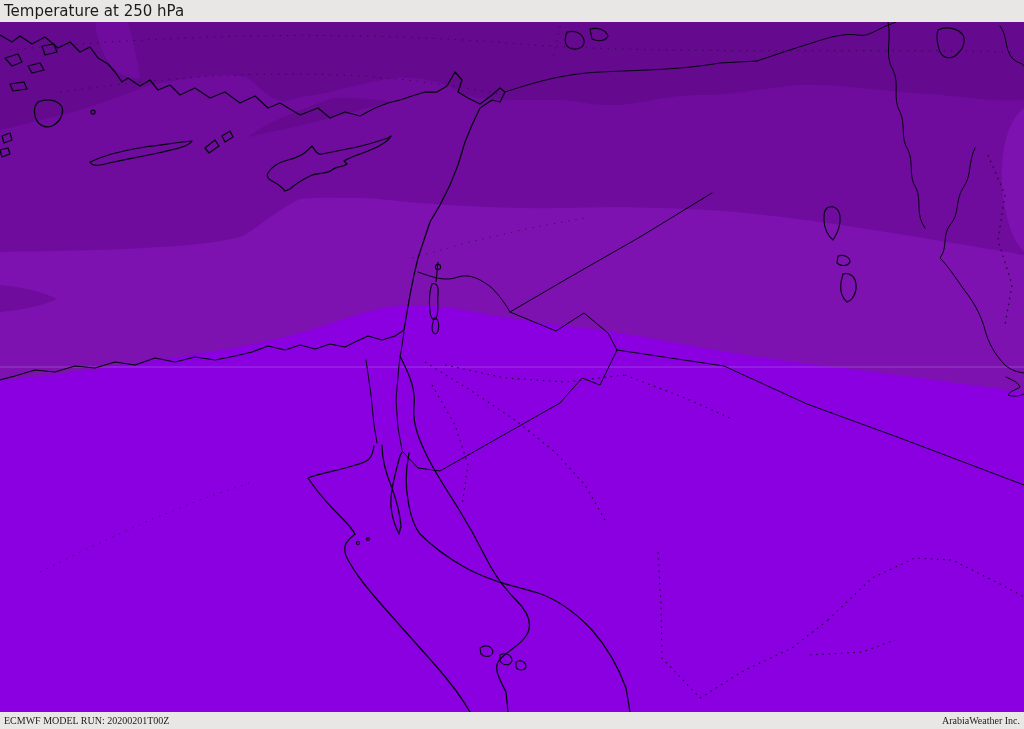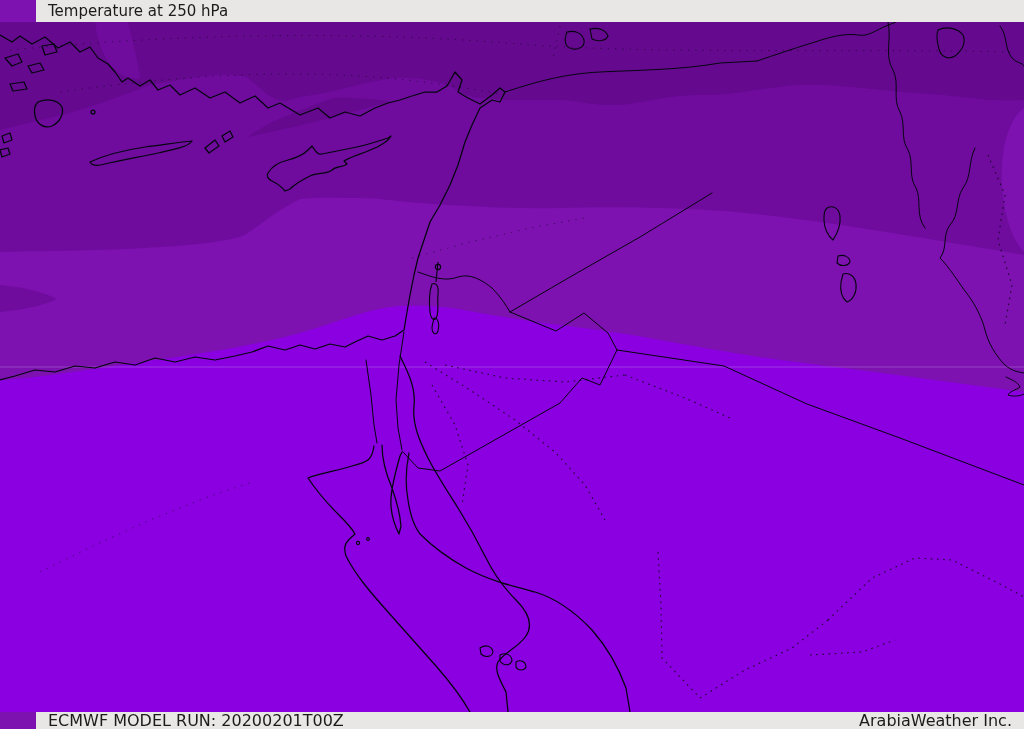--- a/index.html
+++ b/index.html
@@ -4,24 +4,24 @@
 <style>
   html,body{margin:0;padding:0;background:#777;}
   #stage{
     position:relative;width:1024px;height:729px;overflow:hidden;
     font-family:"DejaVu Sans","Liberation Sans",sans-serif;
     background:var(--shade-mild,#7D12B0);
   }
   .bar{
     position:absolute;left:0;right:0;background:var(--bar-bg,#E9E7E6);
     color:var(--bar-text,#1B1B1B);display:flex;justify-content:space-between;
-    align-items:center;padding:0 12px;box-sizing:border-box;z-index:5;margin-left:36px;
+    align-items:center;padding:0 4px;box-sizing:border-box;z-index:5;
   }
   #topbar{top:0;height:22px;font-size:15px;}
-  #botbar{bottom:0;height:17px;font-size:16px;}
+  #botbar{bottom:0;height:17px;font-size:10px;font-family:Liberation Serif, serif;}
   #map{position:absolute;left:0;top:0;z-index:1;}
   .coast{fill:none;stroke:var(--outline,#05050F);stroke-width:1.25;stroke-linejoin:round;stroke-linecap:round;}
   .border{fill:none;stroke:var(--outline,#05050F);stroke-width:1;stroke-linejoin:round;stroke-linecap:round;}
   .lake{fill:none;stroke:var(--outline,#05050F);stroke-width:1.1;}
   .admin{fill:none;stroke:#14041F;stroke-width:1.15;stroke-dasharray:1.6 4.6;opacity:.85;}
   .gratd{fill:none;stroke:#14041F;stroke-width:1;stroke-dasharray:1.3 6;opacity:.55;}
   .gratl{fill:none;stroke:var(--graticule,#C9A0F0);stroke-width:1;opacity:.35;}
   .sA{fill:var(--shade-coldest,#65098F);}
   .sB{fill:var(--shade-cold,#6F0C9E);}
   .sC{fill:var(--shade-mild,#7D12B0);}

